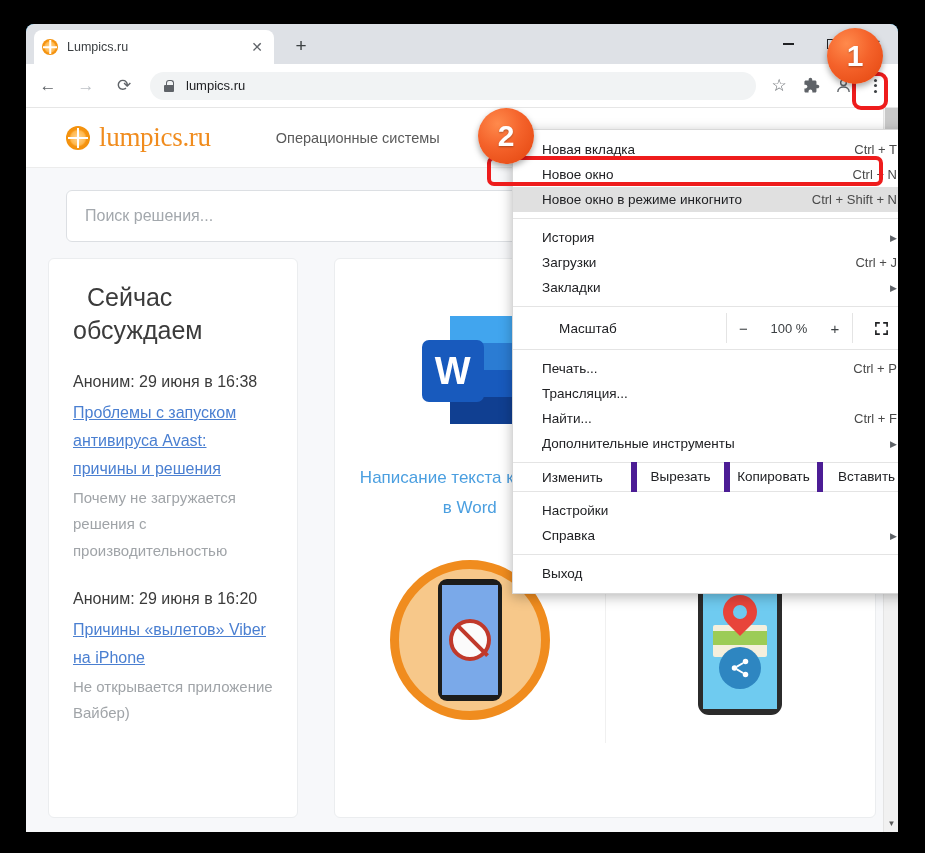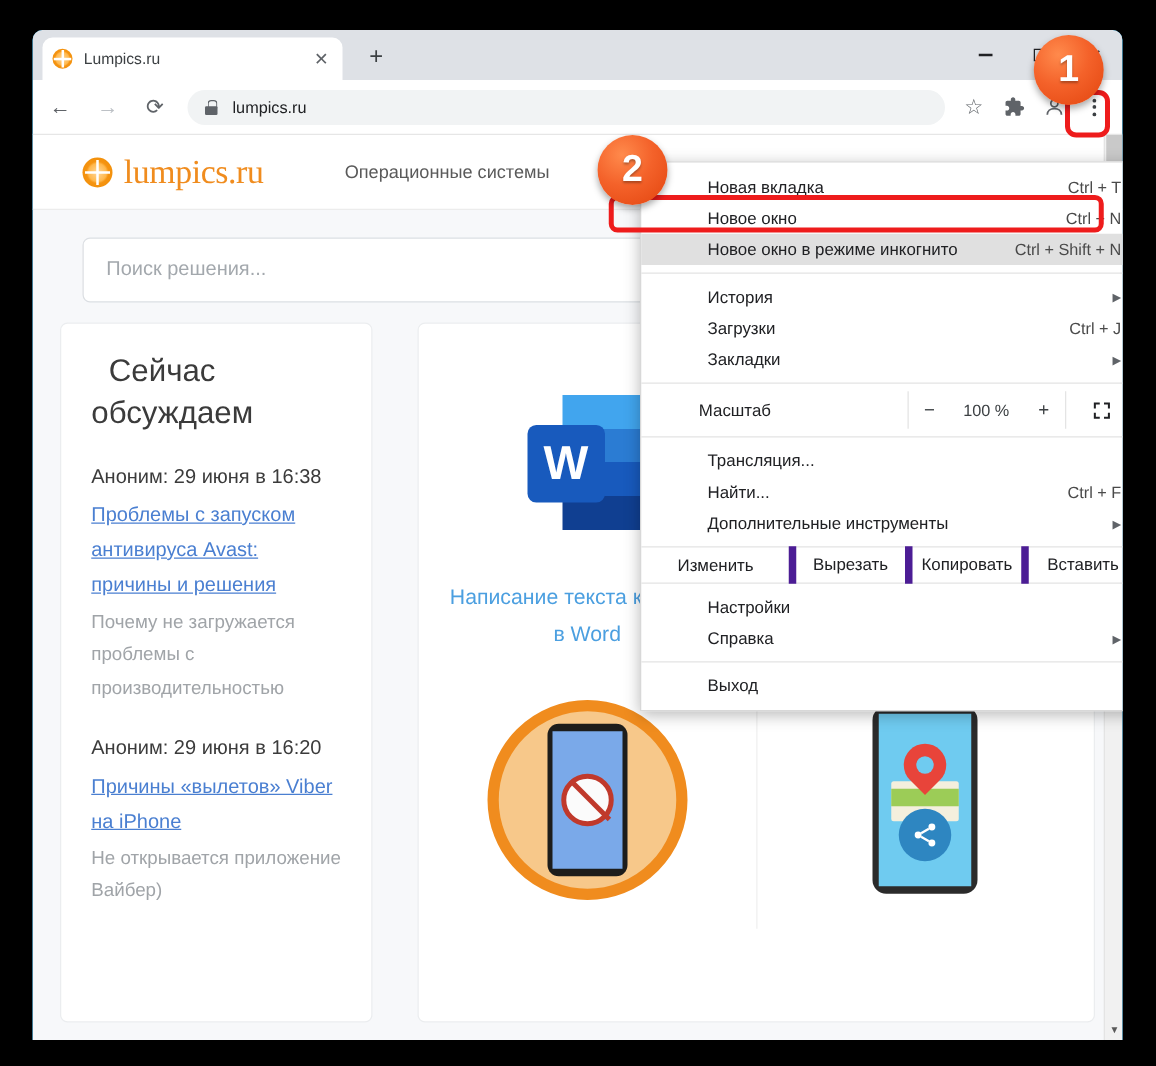--- a/index.html
+++ b/index.html
@@ -290,21 +290,21 @@
     box-shadow: 0 3px 12px rgba(0,0,0,.28);
     font-size: 13.5px; color: #202124;
     z-index: 40;
     padding: 7px 0 7px 0;
   }
   .menu-item {
     height: 25px; display: flex; align-items: center;
     padding: 0 13px 0 29px; cursor: pointer; white-space: nowrap;
   }
   .menu-item.highlighted { background: #e0e0e0; }
-  .mi-label { flex: 1 1 auto; margin-left: 24px; }
+  .mi-label { flex: 1 1 auto; }
   .mi-accel { color: #4a4a4a; font-size: 13px; }
   .mi-arrow { color: #5f6368; font-size: 9px; margin-left: 8px; }
   .menu-sep { height: 1px; background: #e4e4e4; margin: 6px 0; }
 
   #zoom-row {
     height: 30px; display: flex; align-items: center;
     padding-left: 46px; font-size: 13.5px;
   }
   #zoom-label { flex: 1 1 auto; }
   #zoom-controls { display: flex; align-items: center; height: 30px; }
@@ -425,21 +425,21 @@
     </div>
 
     <div id="columns">
 
       <div id="discussion-card">
         <div id="discussion-title">Сейчас обсуждаем</div>
 
         <div class="discussion-item">
           <div class="disc-meta">Аноним: 29 июня в 16:38</div>
           <a class="disc-link">Проблемы с запуском антивируса Avast: причины и решения</a>
-          <div class="disc-desc">Почему не загружается проблемы с производительностью</div>
+          <div class="disc-desc">Почему не загружается решения с производительностью</div>
         </div>
 
         <div class="discussion-item">
           <div class="disc-meta">Аноним: 29 июня в 16:20</div>
           <a class="disc-link">Причины «вылетов» Viber на iPhone</a>
           <div class="disc-desc">Не открывается приложение Вайбер)</div>
         </div>
       </div>
 
       <div id="articles-card">
@@ -548,20 +548,24 @@
           <svg viewBox="0 0 24 24" fill="none" stroke="#202124" stroke-width="2.6" stroke-linecap="square">
               <path d="M3 8V3h5M16 3h5v5M21 16v5h-5M8 21H3v-5"></path>
             </svg>
         </span>
       </span>
     </div>
 
     <div class="menu-sep"></div>
 
     <div class="menu-item">
+      <span class="mi-label">Печать...</span>
+      <span class="mi-accel">Ctrl + P</span>
+    </div>
+    <div class="menu-item">
       <span class="mi-label">Трансляция...</span>
       <span class="mi-accel"></span>
     </div>
     <div class="menu-item">
       <span class="mi-label">Найти...</span>
       <span class="mi-accel">Ctrl + F</span>
     </div>
     <div class="menu-item">
       <span class="mi-label">Дополнительные инструменты</span>
       <span class="mi-arrow">▶</span>

